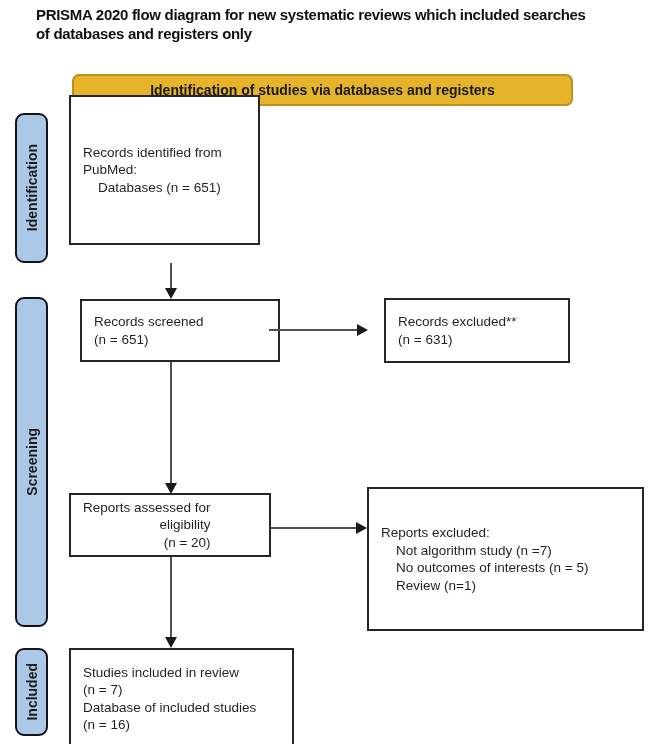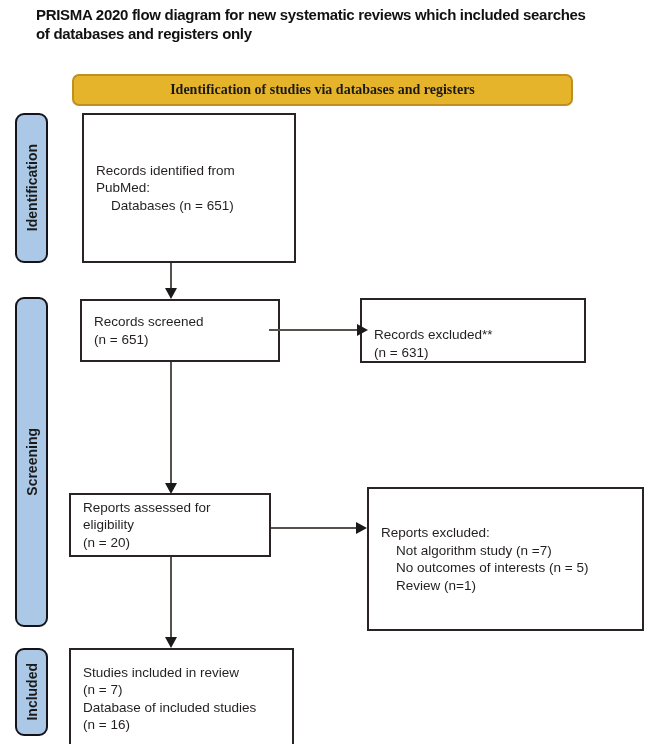--- a/index.html
+++ b/index.html
@@ -31,21 +31,20 @@
     top: 74px;
     width: 501px;
     height: 32px;
     background: #e5b42a;
     border: 2px solid #bf8f1f;
     border-radius: 7px;
     box-sizing: border-box;
     display: flex;
     align-items: center;
     justify-content: center;
-    font-family: Liberation Serif, serif;
   }
   .banner-label {
     font-size: 14px;
     font-weight: bold;
     color: #1a1a1a;
   }
   .stage {
     position: absolute;
     left: 15px;
     width: 33px;
@@ -76,24 +75,24 @@
     display: flex;
     align-items: center;
   }
   .node-text {
     font-size: 13.5px;
     line-height: 17.5px;
     white-space: pre-wrap;
     padding-left: 12px;
     padding-right: 4px;
   }
-  .node-records-identified { left: 69px;  top: 113px; width: 214px; height: 150px; margin-left: 13px; }
+  .node-records-identified { left: 69px;  top: 95px; width: 191px; height: 150px; }
   .node-records-screened   { left: 80px;  top: 299px; width: 200px; height: 63px; }
-  .node-records-excluded   { left: 360px; top: 298px; width: 226px; height: 65px; align-items: flex-end; }
-  .node-reports-assessed   { left: 69px;  top: 493px; width: 202px; height: 64px; }
+  .node-records-excluded   { left: 384px; top: 298px; width: 186px; height: 65px; }
+  .node-reports-assessed   { left: 69px;  top: 493px; width: 202px; height: 64px; text-align: right; }
   .node-reports-excluded   { left: 367px; top: 487px; width: 277px; height: 144px; }
   .node-studies-included   { left: 69px;  top: 648px; width: 225px; height: 101px; }
 
   .vline { position: absolute; width: 2px;  background: #57514e; }
   .hline { position: absolute; height: 2px; background: #57514e; }
   .head  { position: absolute; width: 0; height: 0; }
   .head-down  { border-left: 6px solid transparent; border-right: 6px solid transparent; border-top: 11px solid #1a1a1a; }
   .head-right { border-top: 6px solid transparent; border-bottom: 6px solid transparent; border-left: 11px solid #1a1a1a; }
 
   .a1-line { left: 170px; top: 263px; height: 27px; }

